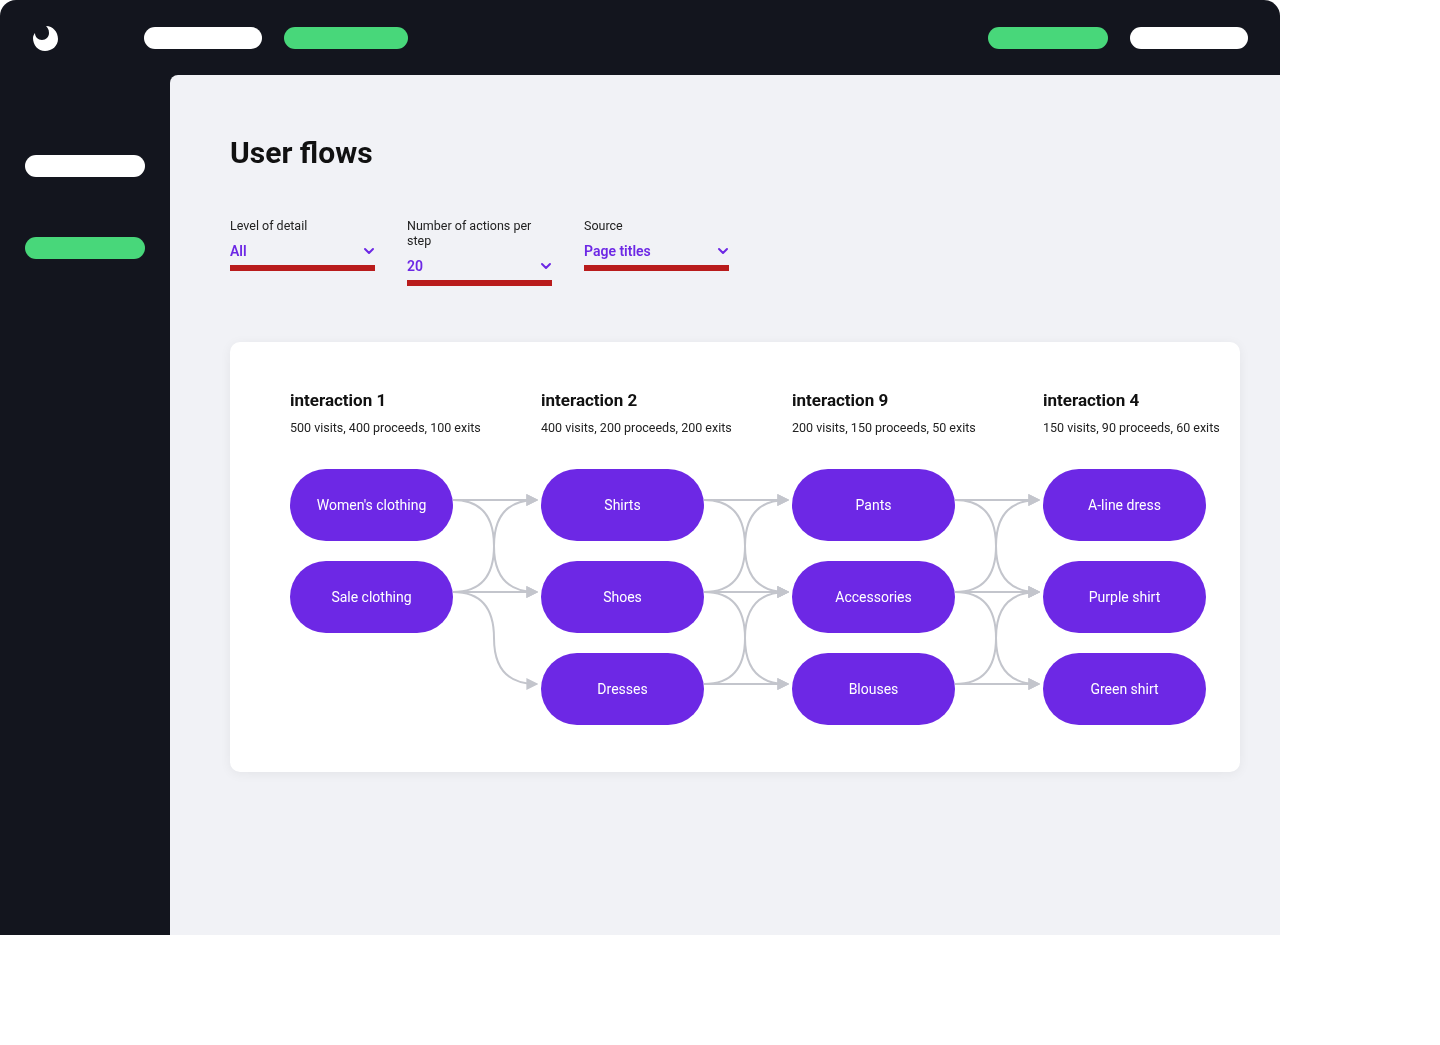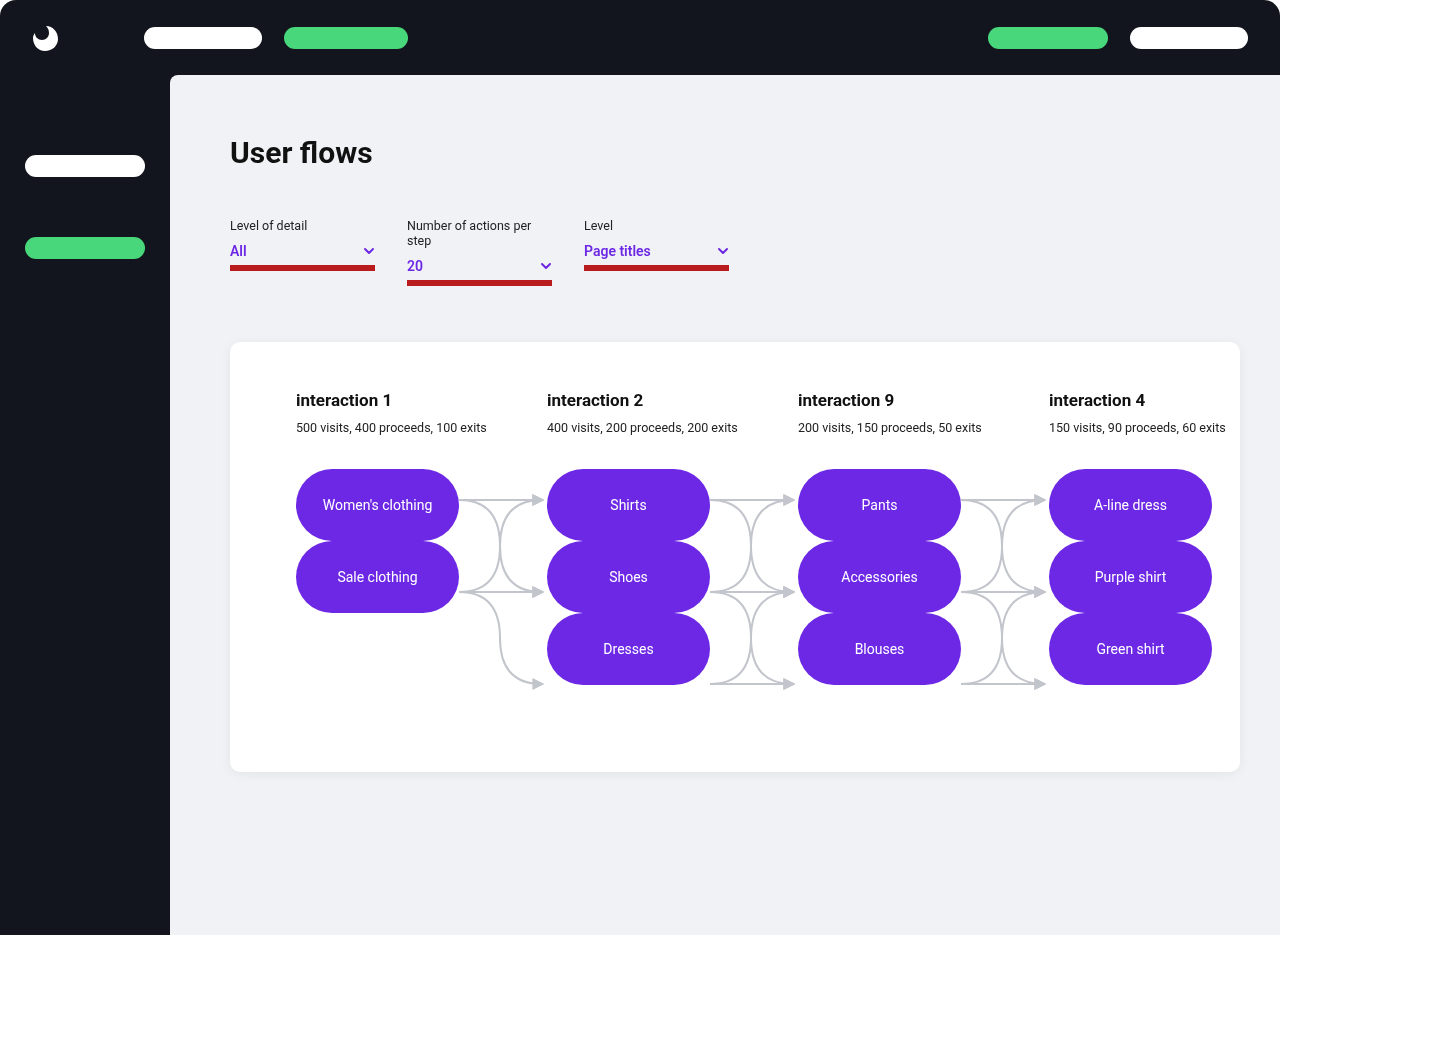--- a/index.html
+++ b/index.html
@@ -102,21 +102,20 @@
       background: #fff;
       border-radius: 10px;
       box-shadow: 0 2px 12px rgba(0,0,0,0.06);
       padding: 48px 60px 52px 60px;
       position: relative;
     }
     .flow-wrapper {
       position: relative;
       width: 920px;
       height: 330px;
-      margin-left: 6px;
     }
     .flow-svg {
       position: absolute;
       left: 0;
       top: 0;
       pointer-events: none;
     }
     .columns {
       display: flex;
       gap: 88px;
@@ -130,20 +129,21 @@
     }
     .col-sub {
       font-size: 12.5px;
       color: #222;
       white-space: nowrap;
     }
     .nodes {
       margin-top: 34px;
       display: flex;
       flex-direction: column;
+      gap: 20px;
     }
     .node {
       width: 163px;
       height: 72px;
       background: #6d28e5;
       color: #fff;
       font-size: 14px;
       border-radius: 36px;
       display: flex;
       align-items: center;
@@ -198,21 +198,21 @@
         <div class="filter-select">
           <span class="filter-value">20</span>
           <span class="chevron">
             <svg width="12" height="12" viewBox="0 0 12 12">
                 <path d="M2 4 L6 8 L10 4" stroke="#6d28e5" stroke-width="2" fill="none" stroke-linecap="round" stroke-linejoin="round"></path>
               </svg>
           </span>
         </div>
       </div>
       <div class="filter">
-        <div class="filter-label">Level</div>
+        <div class="filter-label">Source</div>
         <div class="filter-select">
           <span class="filter-value">Page titles</span>
           <span class="chevron">
             <svg width="12" height="12" viewBox="0 0 12 12">
                 <path d="M2 4 L6 8 L10 4" stroke="#6d28e5" stroke-width="2" fill="none" stroke-linecap="round" stroke-linejoin="round"></path>
               </svg>
           </span>
         </div>
       </div>
     </div>

